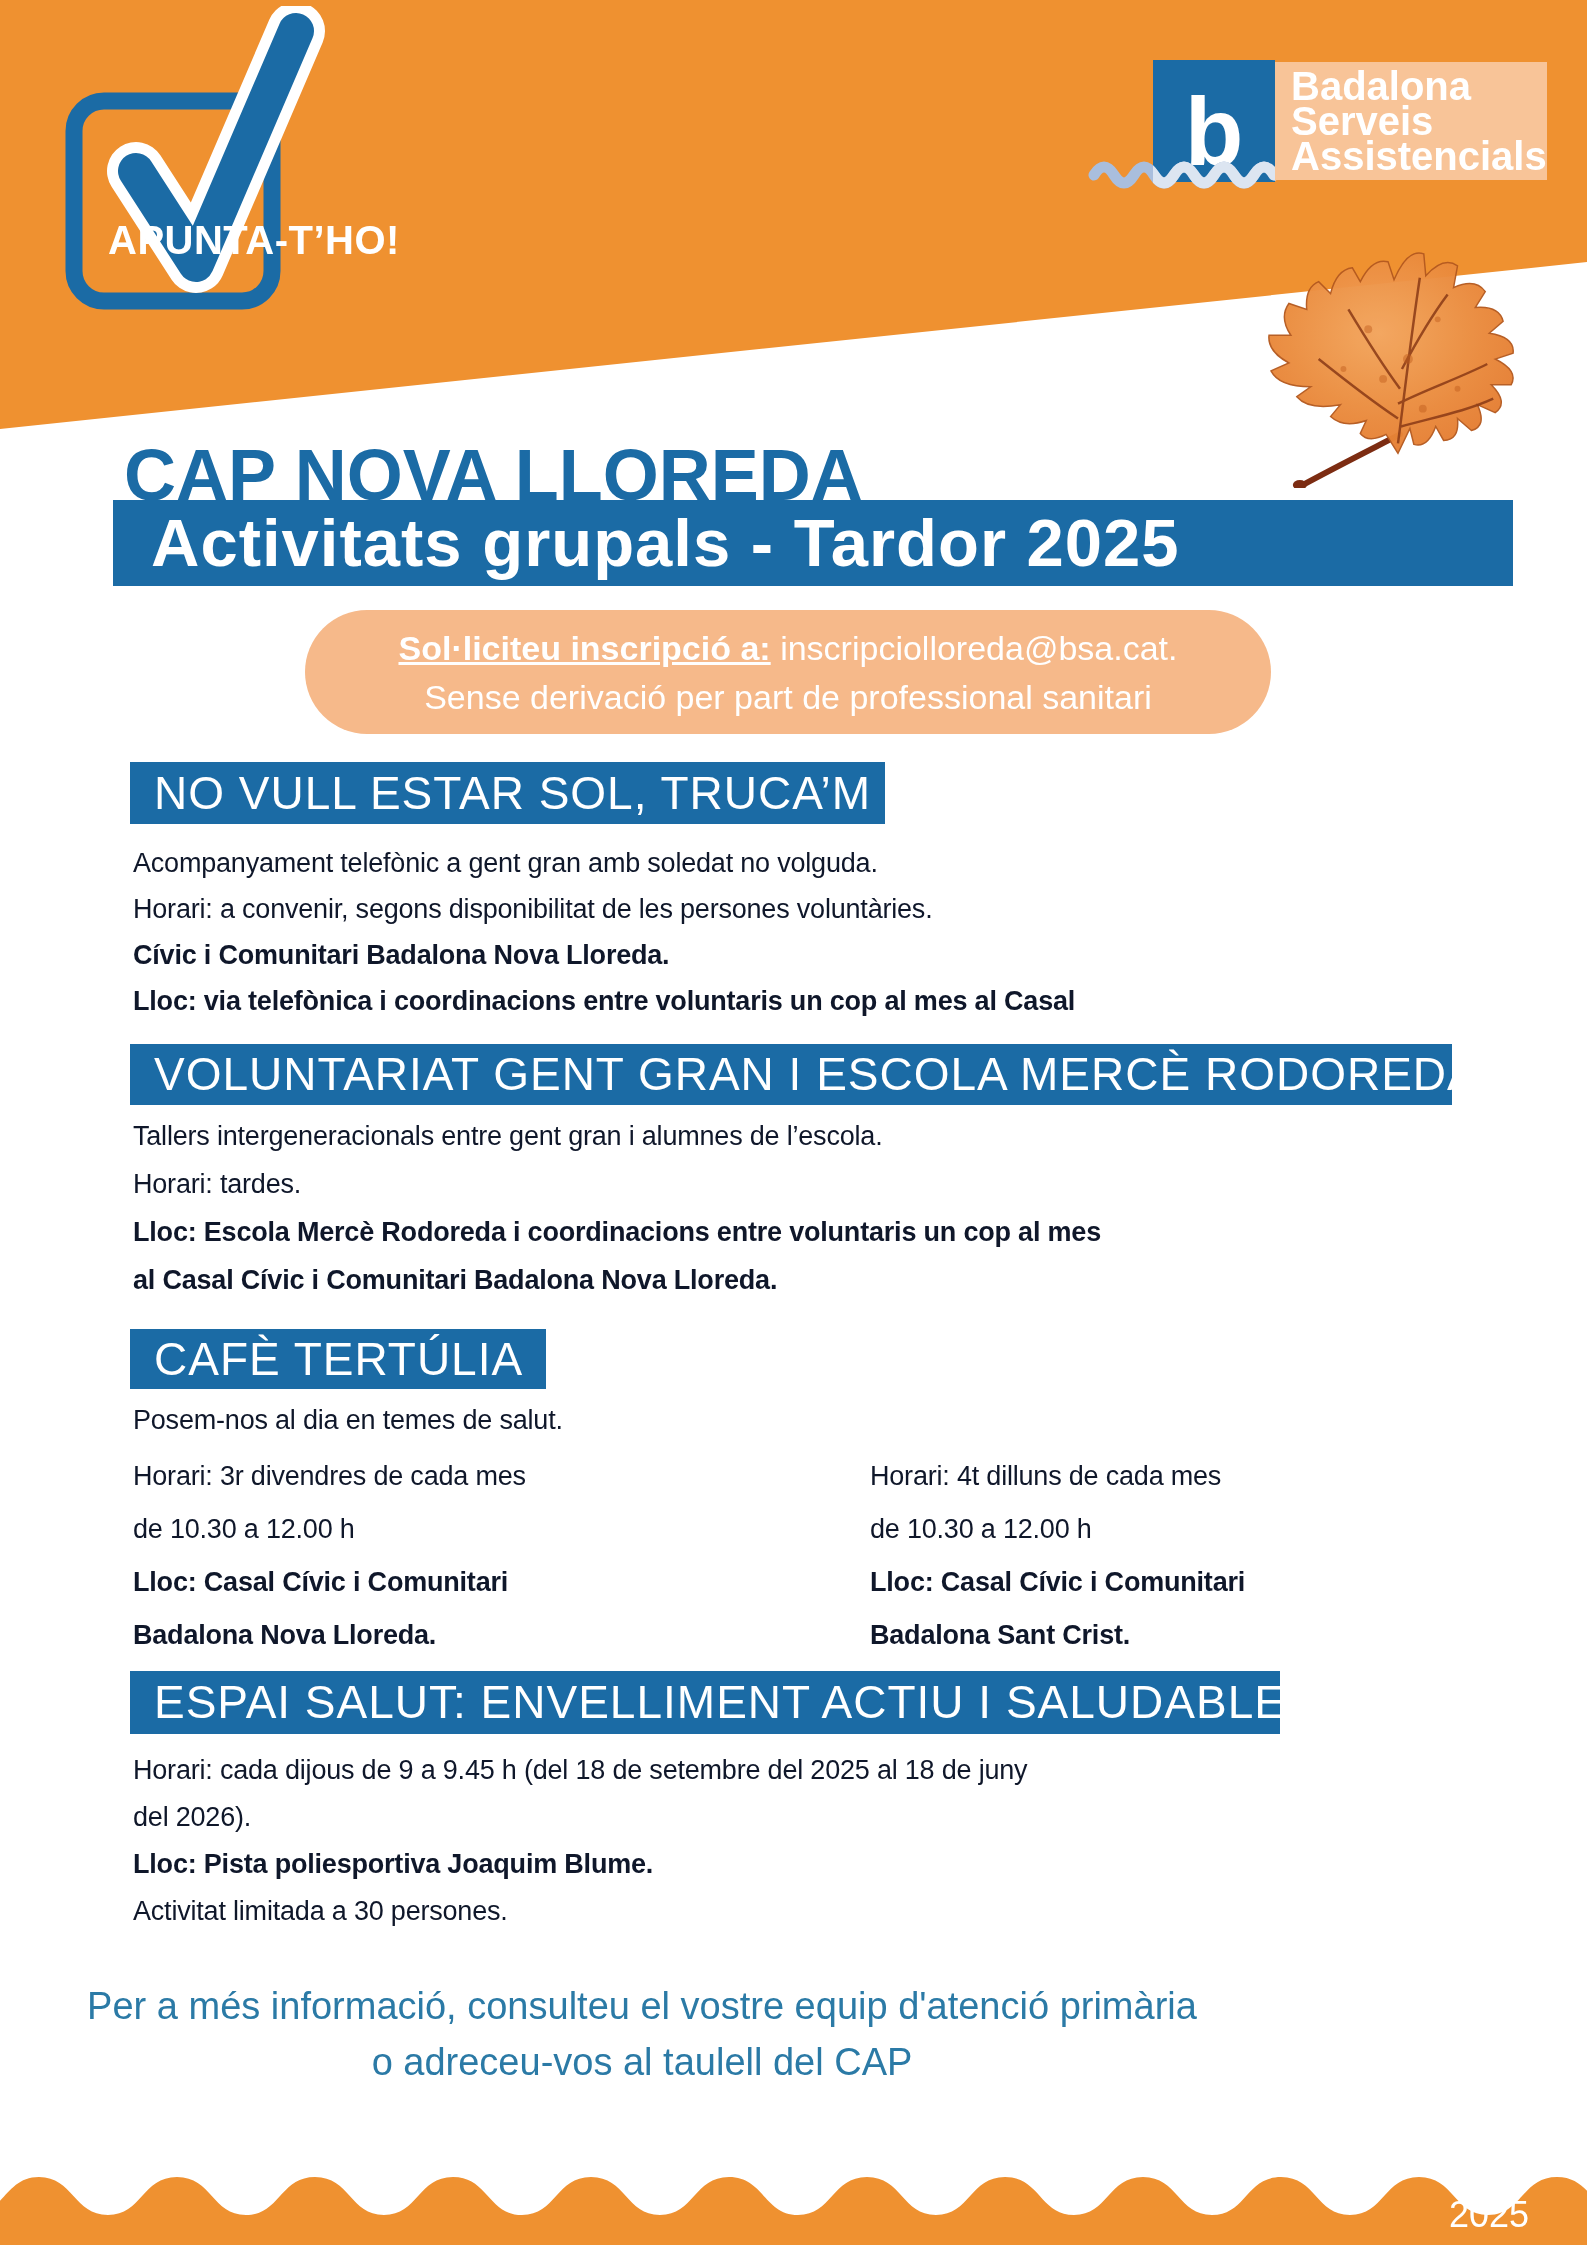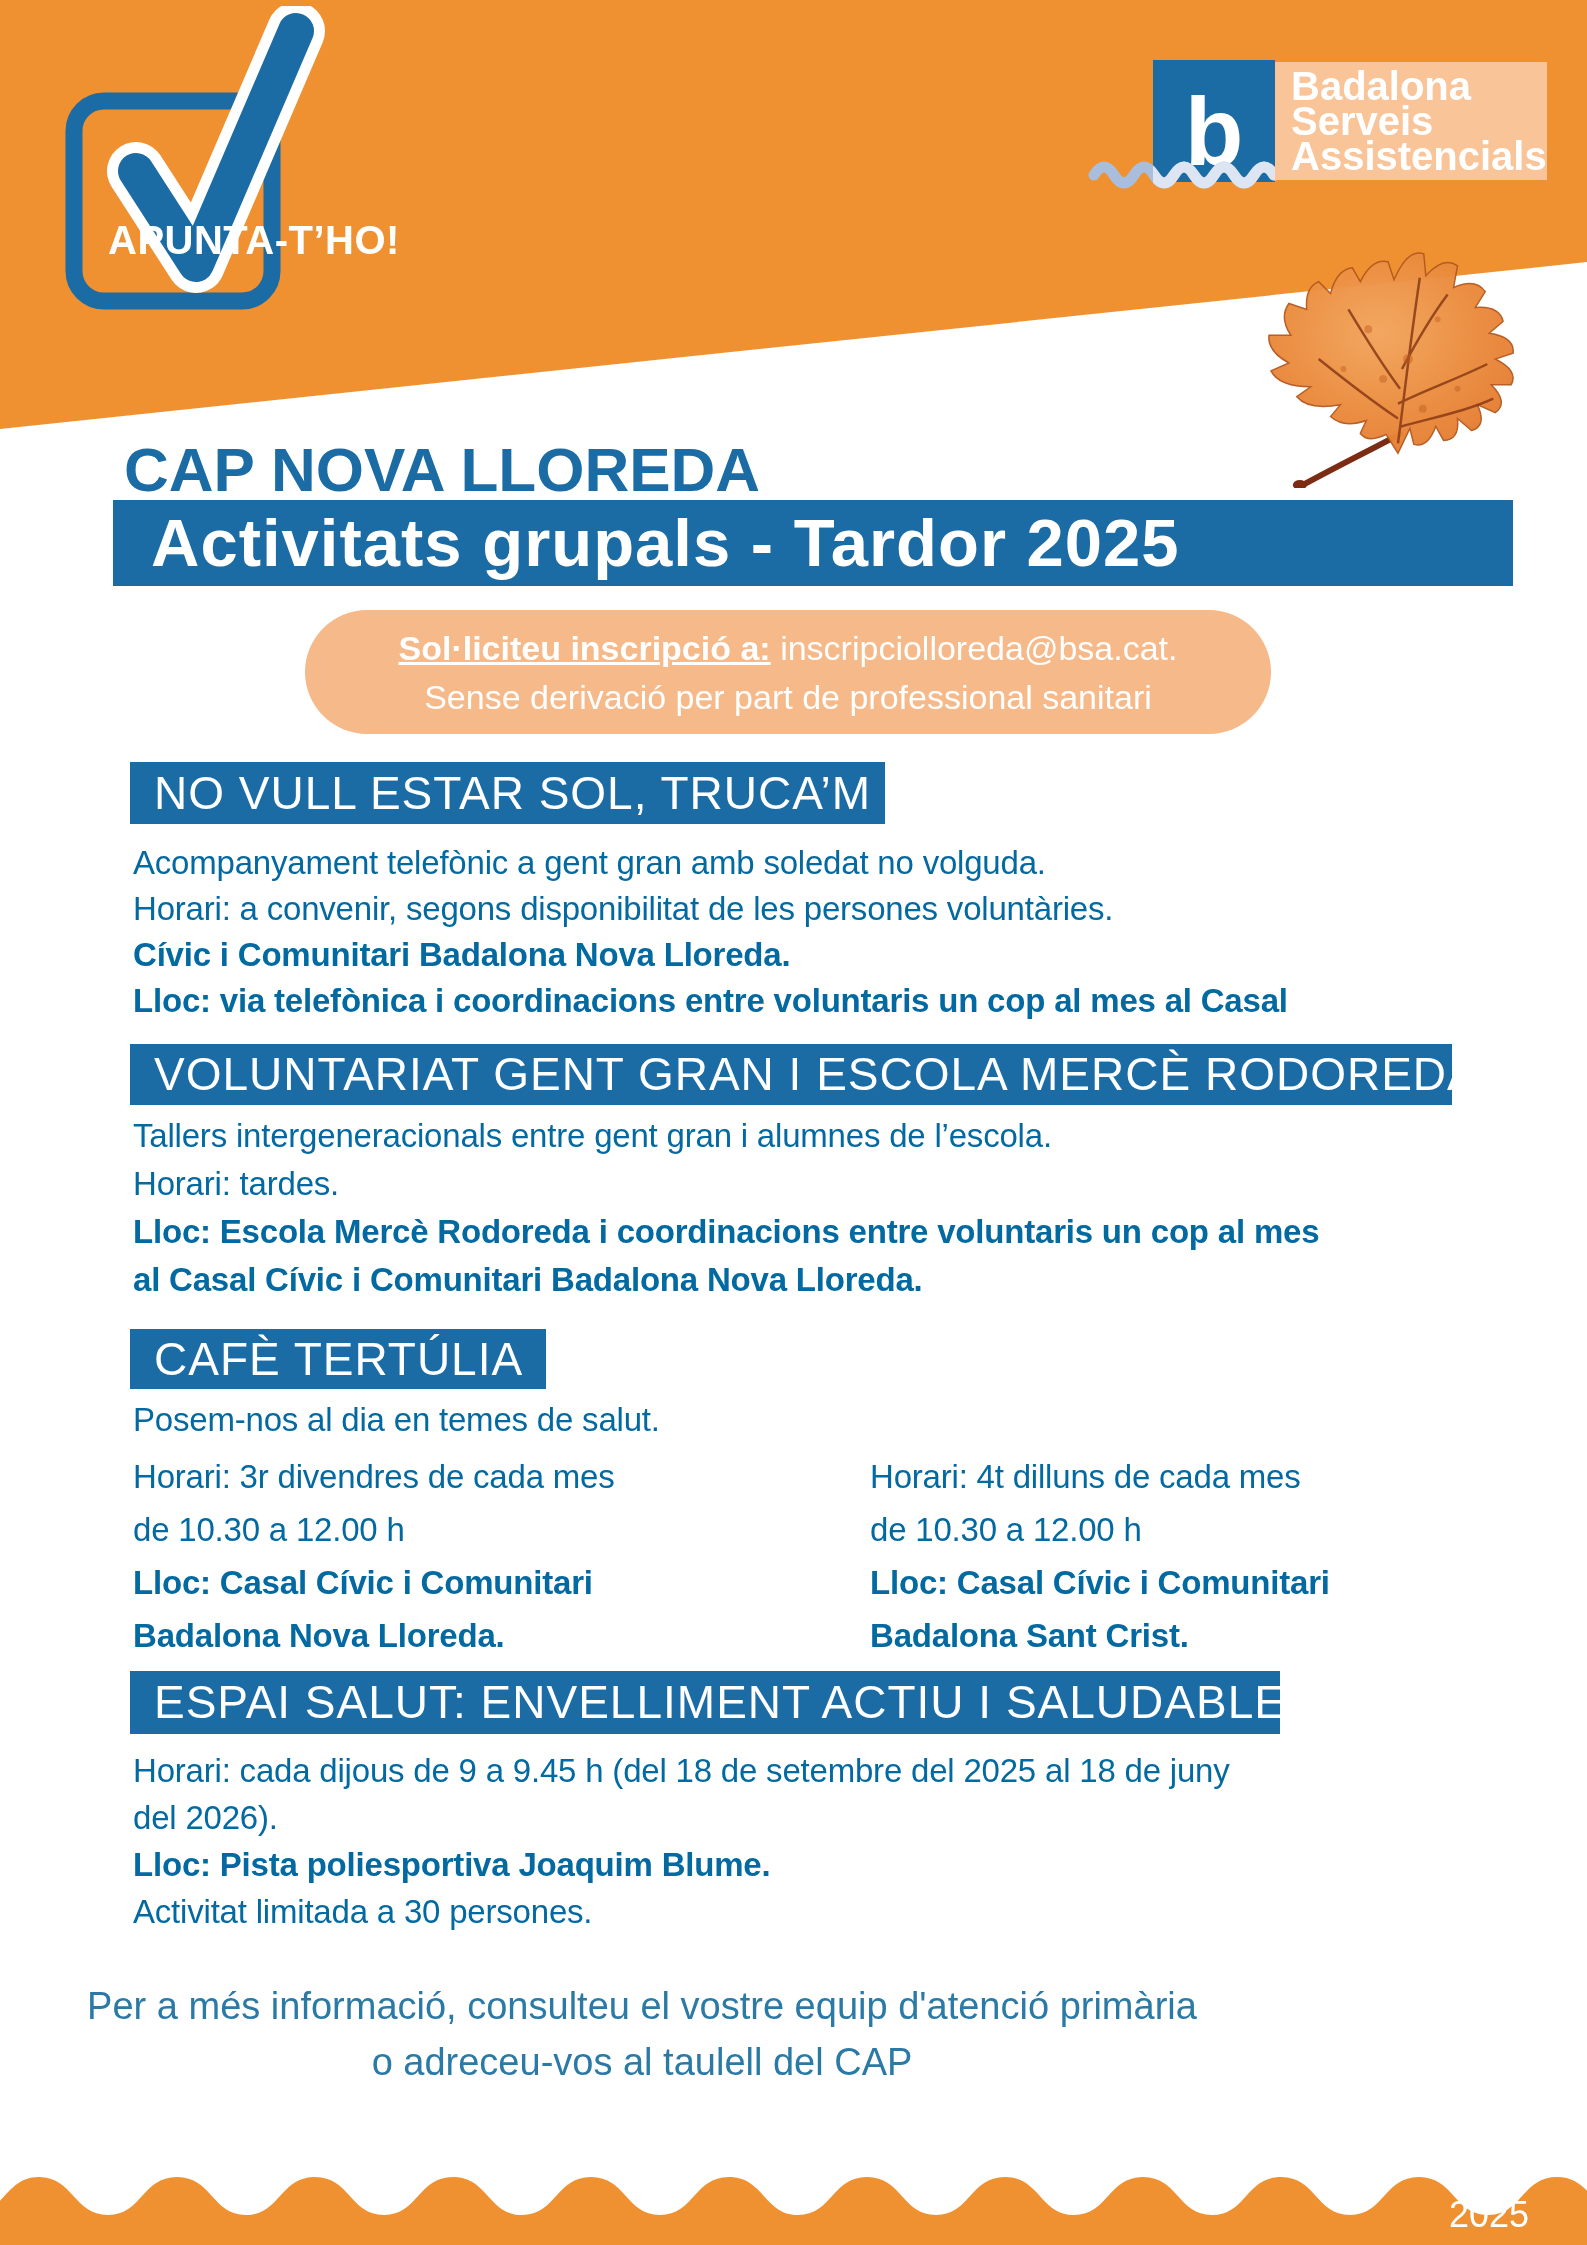--- a/index.html
+++ b/index.html
@@ -34,21 +34,21 @@
   .logo-textbox .line{
     padding-left:16px;font-size:40px;font-weight:bold;color:#fff;line-height:35px;
   }
   .logo-textbox .line:first-child{padding-top:7px;}
   .logo-wave{position:absolute;left:1088px;top:144px;}
   
   .leaf{position:absolute;left:1248px;top:240px;}
   
   .center-name{
     position:absolute;left:124px;top:434px;
-    font-size:62px;font-weight:bold;color:var(--blue,#1b6ba5);
+    font-size:72px;font-weight:bold;color:var(--blue,#1b6ba5);text-decoration:underline;
   }
   .main-banner{
     position:absolute;left:113px;top:500px;width:1400px;height:86px;
     background:var(--blue,#1b6ba5);
   }
   .main-banner .txt{
     padding-left:38px;font-size:67px;font-weight:bold;color:#fff;
     line-height:86px;letter-spacing:1px;white-space:nowrap;
   }
   
@@ -63,21 +63,21 @@
   .sec-h{
     position:absolute;left:130px;height:62px;background:var(--blue,#1b6ba5);
     color:#fff;font-size:46px;line-height:62px;letter-spacing:1px;
     padding-left:24px;box-sizing:border-box;white-space:nowrap;
   }
   .h1{top:762px;width:755px;}
   .h2{top:1044px;width:1322px;height:61px;line-height:61px;}
   .h3{top:1329px;width:416px;height:60px;line-height:60px;}
   .h4{top:1671px;width:1150px;height:63px;line-height:63px;}
   
-  .body-block{position:absolute;left:133px;font-size:33px;letter-spacing:-.2px;color:#0369a1;}
+  .body-block{position:absolute;left:133px;font-size:27px;letter-spacing:-.2px;color:#0f172a;}
   .body-block div{white-space:nowrap;}
   .lh46{line-height:46px;} .lh48{line-height:48px;} .lh47{line-height:47px;}
   .lh53{line-height:53px;} .lh44{line-height:44px;}
   .bold{font-weight:bold;}
   .s1{top:840px;} .s2{top:1112px;} .s3i{top:1398px;} .s4{top:1747px;}
   .col1{top:1450px;left:133px;} .col2{top:1450px;left:870px;}
   
   .footer-note{
     position:absolute;left:0;top:1978px;width:1284px;text-align:center;
     font-size:38px;line-height:56px;color:var(--footer-text,#2b7aa6);

